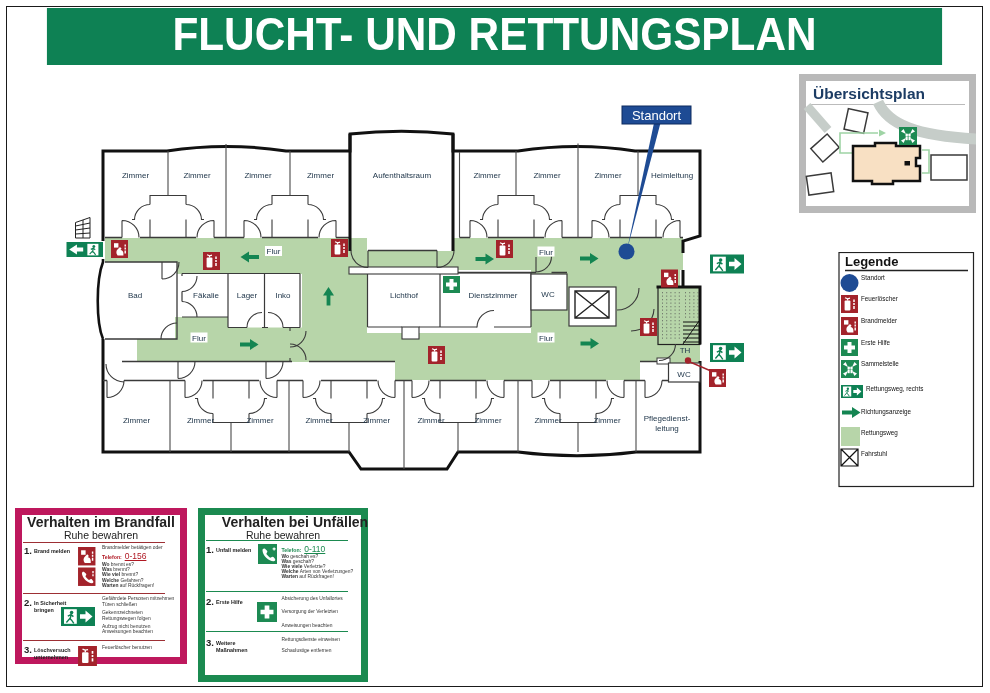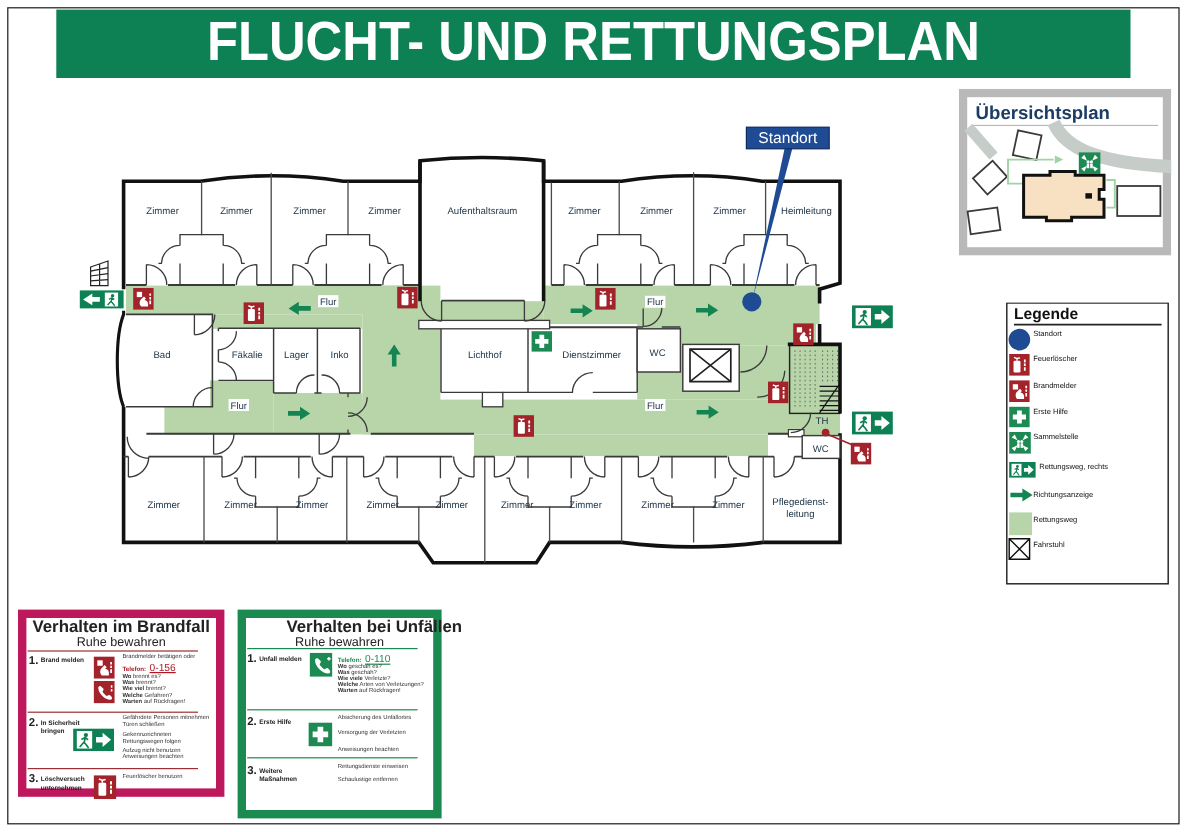--- a/index.html
+++ b/index.html
@@ -422,21 +422,21 @@
 
   <svg class="abs" style="left:56.0px;top:131.0px;" width="19" height="20" viewBox="0 0 17 18">
       <use href="#fext"></use>
     </svg>
 
   <div class="abs" style="left:80px;top:130px;font-size:4.9px;color:#333;white-space:nowrap;">Feuerlöscher benutzen</div>
 </div>
 
 <div class="abs" style="left:198px;top:508px;width:170px;height:174px;border:7px solid #1b8a50;background:#fff;box-sizing:border-box;">
 
-  <div class="abs" style="left:0;top:-1.0px;width:180px;text-align:right;font-size:14px;font-weight:bold;color:#222;">Verhalten bei Unfällen</div>
+  <div class="abs" style="left:0;top:-1.0px;width:180px;text-align:center;font-size:14px;font-weight:bold;color:#222;">Verhalten bei Unfällen</div>
 
   <div class="abs" style="left:0;top:14.0px;width:156px;text-align:center;font-size:10.5px;color:#222;">Ruhe bewahren</div>
 
   <div class="abs" style="left:1.0px;top:24.5px;width:142px;height:1.3px;background:#1b8a50;"></div>
 
   <div class="abs" style="left:1px;top:28.5px;font-size:9.5px;font-weight:bold;color:#222;">1.</div>
   <div class="abs" style="left:11px;top:31.5px;font-size:5.4px;font-weight:bold;color:#222;white-space:nowrap;">Unfall melden</div>
 
   <svg class="abs" style="left:53.0px;top:29.0px;" width="19" height="20" viewBox="0 0 19 20">
       <use href="#etel"></use>

